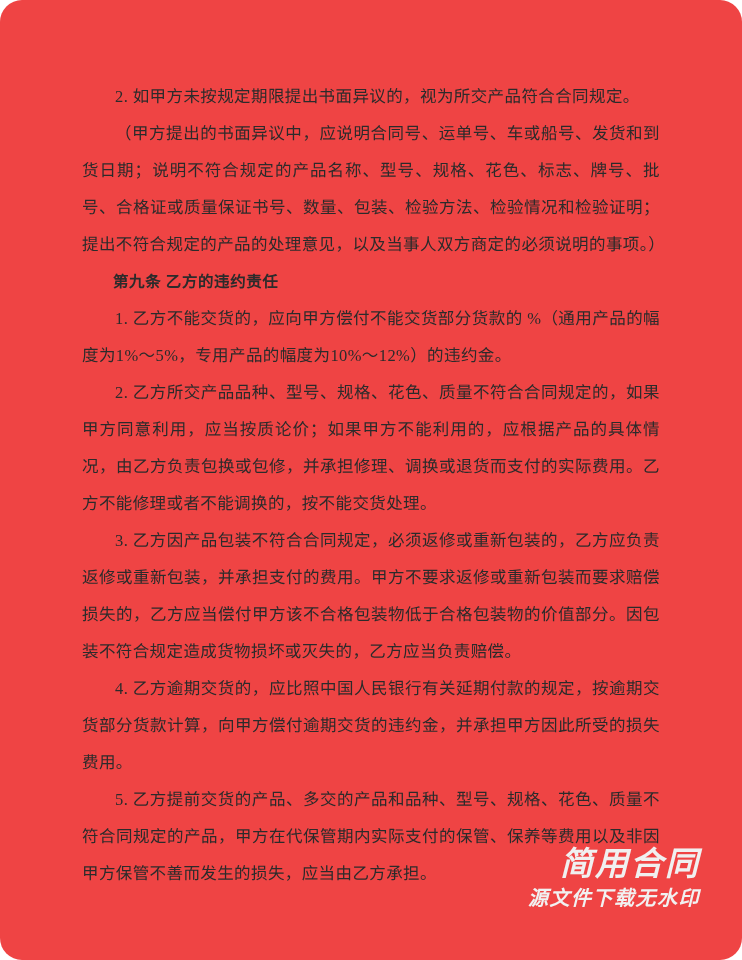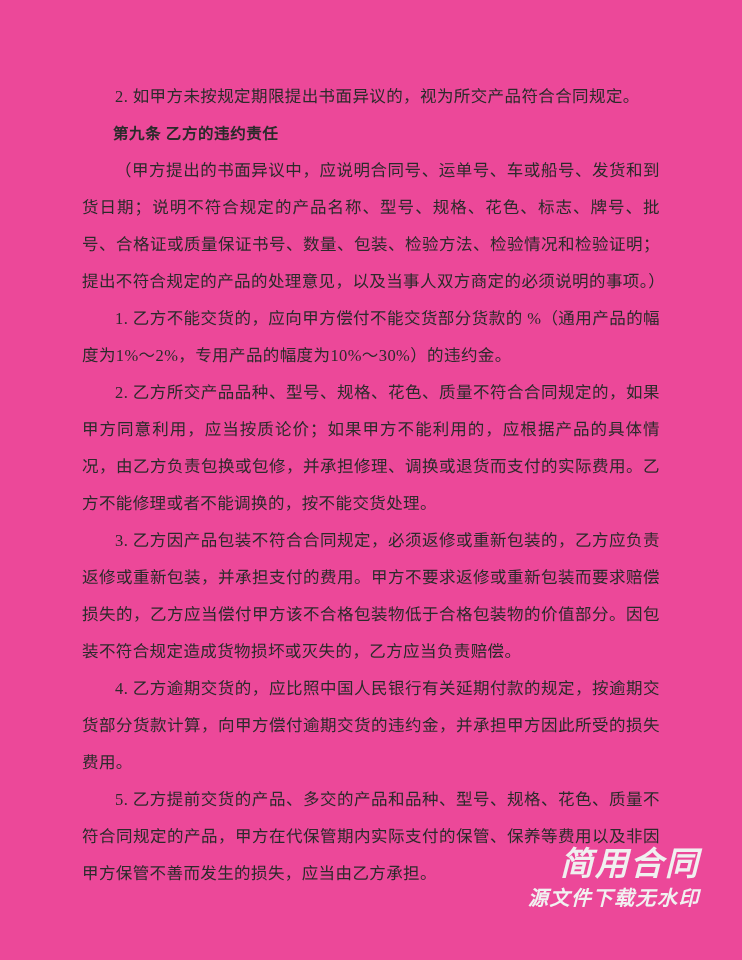--- a/index.html
+++ b/index.html
@@ -10,23 +10,24 @@
   }
 
   body {
     font-family: "Liberation Serif", "DejaVu Serif", serif;
   }
 
   .page {
     position: relative;
     width: 742px;
     height: 960px;
-    background: #ec4899;
+    background: #ef4444;
     overflow: hidden;
     box-sizing: border-box;
+    border-radius: 22px;
   }
 
   .doc-body {
     position: absolute;
     left: 82px;
     top: 78px;
     width: 578px;
   }
 
   .para {
@@ -84,25 +85,25 @@
 <body>
 
 <div class="page">
 
   <div class="doc-body">
 
     <p class="para">2. 如甲方未按规定期限提出书面异议的，视为所交产品符合合同规定。</p>
 
 
 
+    <p class="para">（甲方提出的书面异议中，应说明合同号、运单号、车或船号、发货和到货日期；说明不符合规定的产品名称、型号、规格、花色、标志、牌号、批号、合格证或质量保证书号、数量、包装、检验方法、检验情况和检验证明；提出不符合规定的产品的处理意见，以及当事人双方商定的必须说明的事项。）</p>
+
     <p class="para heading">第九条  乙方的违约责任</p>
 
-    <p class="para">（甲方提出的书面异议中，应说明合同号、运单号、车或船号、发货和到货日期；说明不符合规定的产品名称、型号、规格、花色、标志、牌号、批号、合格证或质量保证书号、数量、包装、检验方法、检验情况和检验证明；提出不符合规定的产品的处理意见，以及当事人双方商定的必须说明的事项。）</p>
-
-    <p class="para">1. 乙方不能交货的，应向甲方偿付不能交货部分货款的  %（通用产品的幅度为1%～2%，专用产品的幅度为10%～30%）的违约金。</p>
+    <p class="para">1. 乙方不能交货的，应向甲方偿付不能交货部分货款的  %（通用产品的幅度为1%～5%，专用产品的幅度为10%～12%）的违约金。</p>
 
     <p class="para">2. 乙方所交产品品种、型号、规格、花色、质量不符合合同规定的，如果甲方同意利用，应当按质论价；如果甲方不能利用的，应根据产品的具体情况，由乙方负责包换或包修，并承担修理、调换或退货而支付的实际费用。乙方不能修理或者不能调换的，按不能交货处理。</p>
 
     <p class="para">3. 乙方因产品包装不符合合同规定，必须返修或重新包装的，乙方应负责返修或重新包装，并承担支付的费用。甲方不要求返修或重新包装而要求赔偿损失的，乙方应当偿付甲方该不合格包装物低于合格包装物的价值部分。因包装不符合规定造成货物损坏或灭失的，乙方应当负责赔偿。</p>
 
     <p class="para">4. 乙方逾期交货的，应比照中国人民银行有关延期付款的规定，按逾期交货部分货款计算，向甲方偿付逾期交货的违约金，并承担甲方因此所受的损失费用。</p>
 
     <p class="para">5. 乙方提前交货的产品、多交的产品和品种、型号、规格、花色、质量不符合同规定的产品，甲方在代保管期内实际支付的保管、保养等费用以及非因甲方保管不善而发生的损失，应当由乙方承担。</p>
 
   </div>

